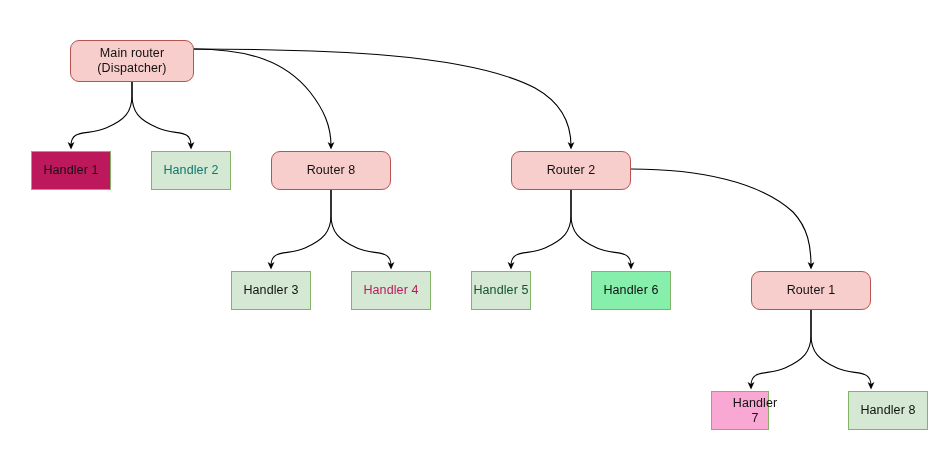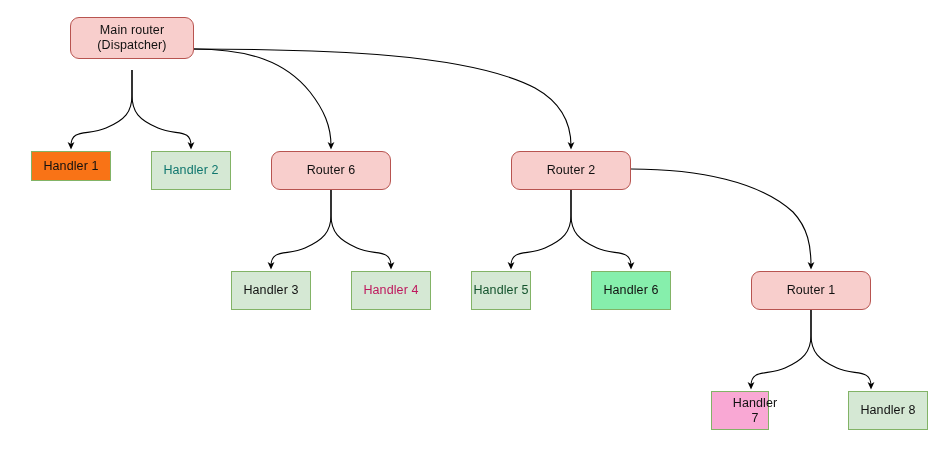--- a/index.html
+++ b/index.html
@@ -71,25 +71,25 @@
         <path d="M 331 190 L 331 215 C 331 232 323 240 305 248 C 288 256 271 248 271 266" fill="none" stroke="#000000" stroke-width="1.1" marker-end="url(#arrowhead)"></path>
         <path d="M 331 190 L 331 215 C 331 232 339 240 357 248 C 374 256 391 248 391 266" fill="none" stroke="#000000" stroke-width="1.1" marker-end="url(#arrowhead)"></path>
         <path d="M 571 190 L 571 215 C 571 232 563 240 545 248 C 528 256 511 248 511 266" fill="none" stroke="#000000" stroke-width="1.1" marker-end="url(#arrowhead)"></path>
         <path d="M 571 190 L 571 215 C 571 232 579 240 597 248 C 614 256 631 248 631 266" fill="none" stroke="#000000" stroke-width="1.1" marker-end="url(#arrowhead)"></path>
         <path d="M 631 169 C 700 169 760 182 793 212 C 808 228 811 246 811 266" fill="none" stroke="#000000" stroke-width="1.1" marker-end="url(#arrowhead)"></path>
         <path d="M 811 310 L 811 335 C 811 352 803 360 785 368 C 768 376 751 368 751 386" fill="none" stroke="#000000" stroke-width="1.1" marker-end="url(#arrowhead)"></path>
         <path d="M 811 310 L 811 335 C 811 352 819 360 837 368 C 854 376 871 368 871 386" fill="none" stroke="#000000" stroke-width="1.1" marker-end="url(#arrowhead)"></path>
       </g>
   </svg>
   <div id="nodes-group">
-      <div class="node router" style="left: 70px; top: 17px; width: 124px; height: 42px; background: rgb(248, 206, 204); border-color: rgb(184, 84, 80); color: rgb(17, 17, 17);"><span class="node-label">Main router
+      <div class="node router" style="left: 70px; top: 40px; width: 124px; height: 42px; background: rgb(248, 206, 204); border-color: rgb(184, 84, 80); color: rgb(17, 17, 17);"><span class="node-label">Main router
 (Dispatcher)</span></div>
-      <div class="node handler" style="left: 31px; top: 151px; width: 80px; height: 30px; background: #f97316; border-color: rgb(130, 179, 102); color: rgb(17, 17, 17);"><span class="node-label">Handler 1</span></div>
+      <div class="node handler" style="left: 31px; top: 151px; width: 80px; height: 39px; background: #be185d; border-color: rgb(130, 179, 102); color: rgb(17, 17, 17);"><span class="node-label">Handler 1</span></div>
       <div class="node handler" style="left: 151px; top: 151px; width: 80px; height: 39px; background: rgb(213, 232, 212); border-color: rgb(130, 179, 102); color: #0f766e;"><span class="node-label">Handler 2</span></div>
-      <div class="node router" style="left: 271px; top: 151px; width: 120px; height: 39px; background: rgb(248, 206, 204); border-color: rgb(184, 84, 80); color: rgb(17, 17, 17);"><span class="node-label">Router 6</span></div>
+      <div class="node router" style="left: 271px; top: 151px; width: 120px; height: 39px; background: rgb(248, 206, 204); border-color: rgb(184, 84, 80); color: rgb(17, 17, 17);"><span class="node-label">Router 8</span></div>
       <div class="node router" style="left: 511px; top: 151px; width: 120px; height: 39px; background: rgb(248, 206, 204); border-color: rgb(184, 84, 80); color: rgb(17, 17, 17);"><span class="node-label">Router 2</span></div>
       <div class="node handler" style="left: 231px; top: 271px; width: 80px; height: 39px; background: rgb(213, 232, 212); border-color: rgb(130, 179, 102); color: rgb(17, 17, 17);"><span class="node-label">Handler 3</span></div>
       <div class="node handler" style="left: 351px; top: 271px; width: 80px; height: 39px; background: rgb(213, 232, 212); border-color: rgb(130, 179, 102); color: #be185d;"><span class="node-label">Handler 4</span></div>
       <div class="node handler" style="left: 471px; top: 271px; width: 60px; height: 39px; background: rgb(213, 232, 212); border-color: rgb(130, 179, 102); color: #14532d;"><span class="node-label">Handler 5</span></div>
       <div class="node handler" style="left: 591px; top: 271px; width: 80px; height: 39px; background: #86efac; border-color: rgb(130, 179, 102); color: rgb(17, 17, 17);"><span class="node-label">Handler 6</span></div>
       <div class="node router" style="left: 751px; top: 271px; width: 120px; height: 39px; background: rgb(248, 206, 204); border-color: rgb(184, 84, 80); color: rgb(17, 17, 17);"><span class="node-label">Router 1</span></div>
       <div class="node handler" style="left: 711px; top: 391px; width: 58px; height: 39px; background: #f9a8d4; border-color: rgb(130, 179, 102); color: rgb(17, 17, 17); padding-left: 30px;"><span class="node-label">Handler 7</span></div>
       <div class="node handler" style="left: 848px; top: 391px; width: 80px; height: 39px; background: rgb(213, 232, 212); border-color: rgb(130, 179, 102); color: rgb(17, 17, 17);"><span class="node-label">Handler 8</span></div>
     </div>
 </div>

